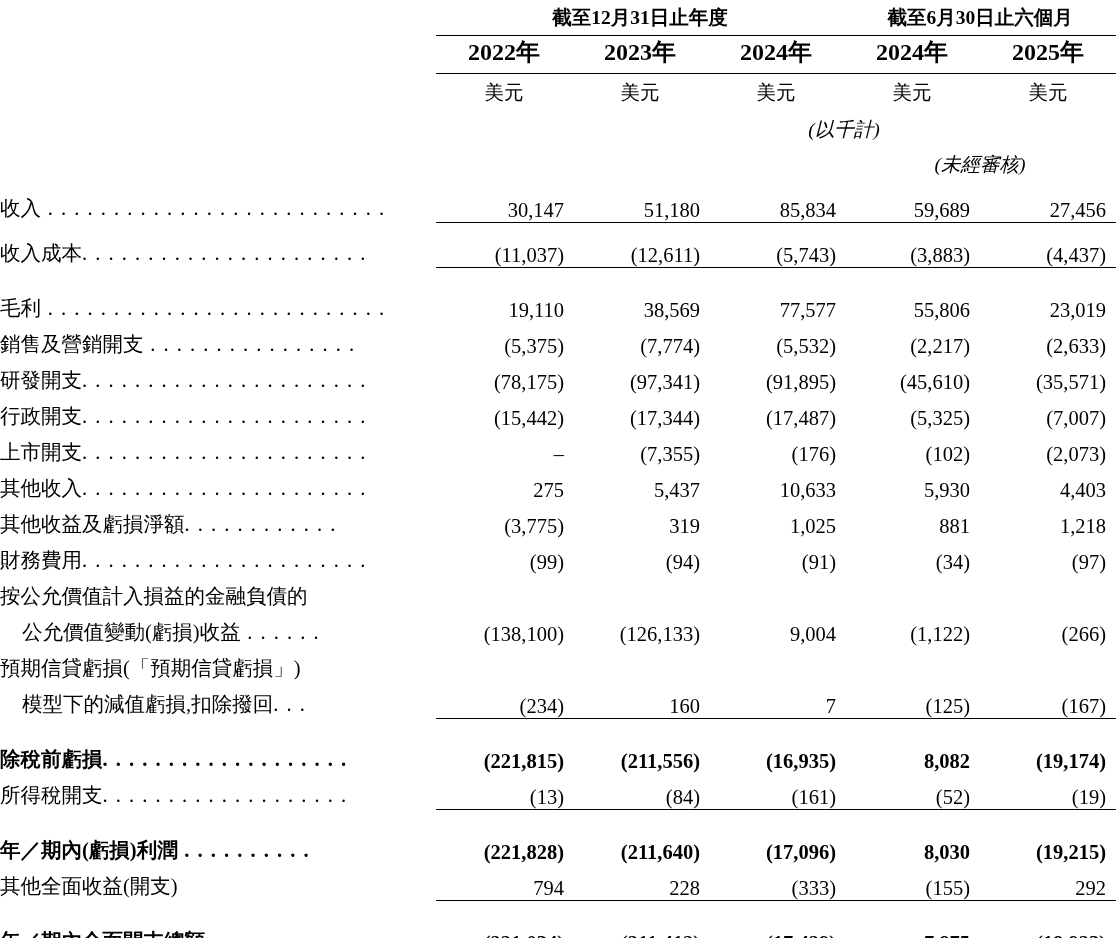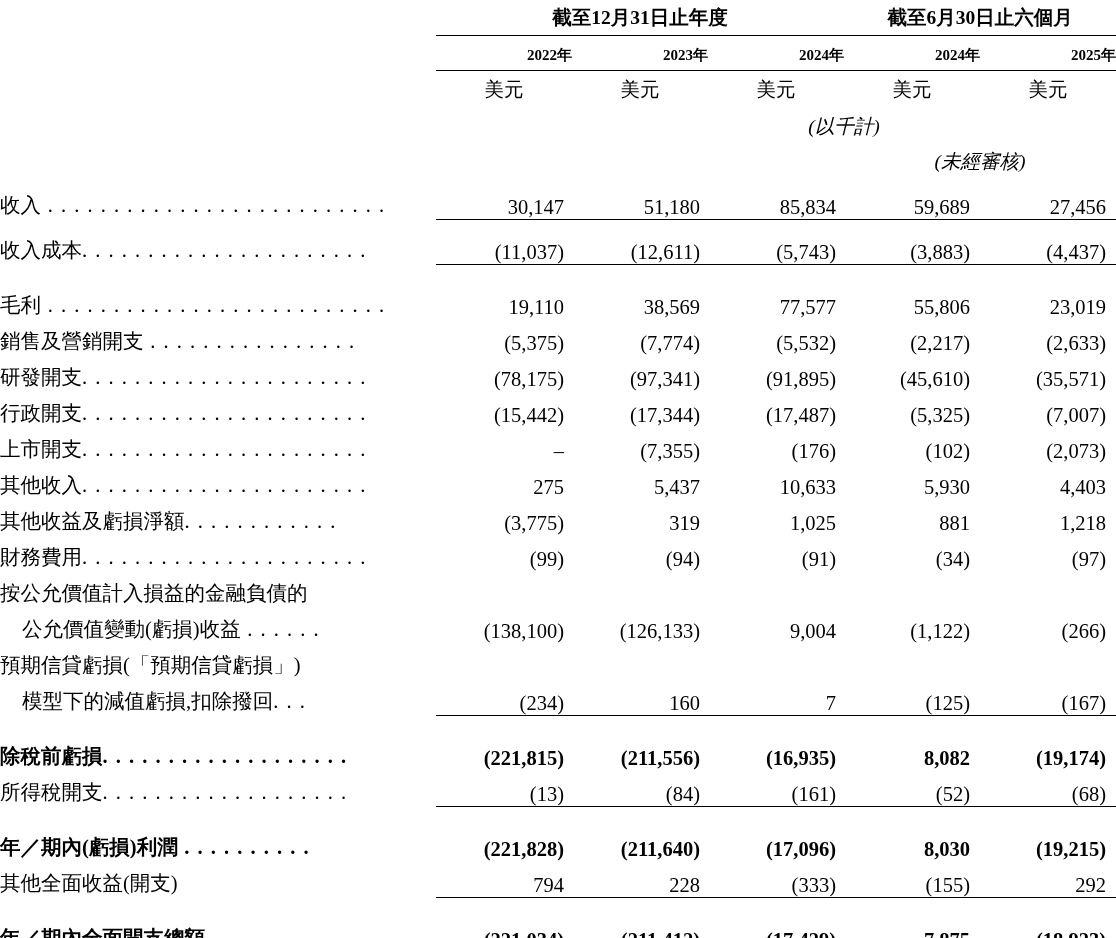--- a/index.html
+++ b/index.html
@@ -55,23 +55,23 @@
     text-align: center;
     font-weight: bold;
     font-size: 19.5px;
     padding-bottom: 4px;
     margin-top: 20px;
   }
   .grp-ul {
     border-bottom: 1.3px solid #000;
   }
   .yr {
-    text-align: right;
+    text-align: center;
     font-weight: bold;
-    font-size: 15px;
+    font-size: 24px;
     padding-bottom: 5px;
   }
   .yr-ul { border-bottom: 1.3px solid #000; }
   .cur {
     text-align: center;
     font-size: 19.5px;
     padding-top: 4px;
     padding-bottom: 2px;
   }
   .unaudited {
@@ -304,21 +304,21 @@
           <td class="num bold">(16,935)</td>
           <td class="num bold sp">8,082</td>
           <td class="num bold sp">(19,174)</td>
         </tr>
         <tr class="row-d">
           <td class="lbl"><span>所得稅開支</span><span class="leader dots">. . . . . . . . . . . . . . . . . . . </span></td>
           <td class="num">(13)</td>
           <td class="num">(84)</td>
           <td class="num">(161)</td>
           <td class="num sp">(52)</td>
-          <td class="num sp">(68)</td>
+          <td class="num sp">(19)</td>
         </tr>
         <tr style="height: 9px;">
           <td></td>
           <td style="border-top: 1.1px solid rgb(0, 0, 0); margin: 0px;"></td>
           <td style="border-top: 1.1px solid rgb(0, 0, 0); margin: 0px;"></td>
           <td style="border-top: 1.1px solid rgb(0, 0, 0); margin: 0px;"></td>
           <td style="border-top: 1.1px solid rgb(0, 0, 0); margin: 0px;"></td>
           <td style="border-top: 1.1px solid rgb(0, 0, 0); margin: 0px;"></td>
         </tr>
         <tr class="spacer-row">

